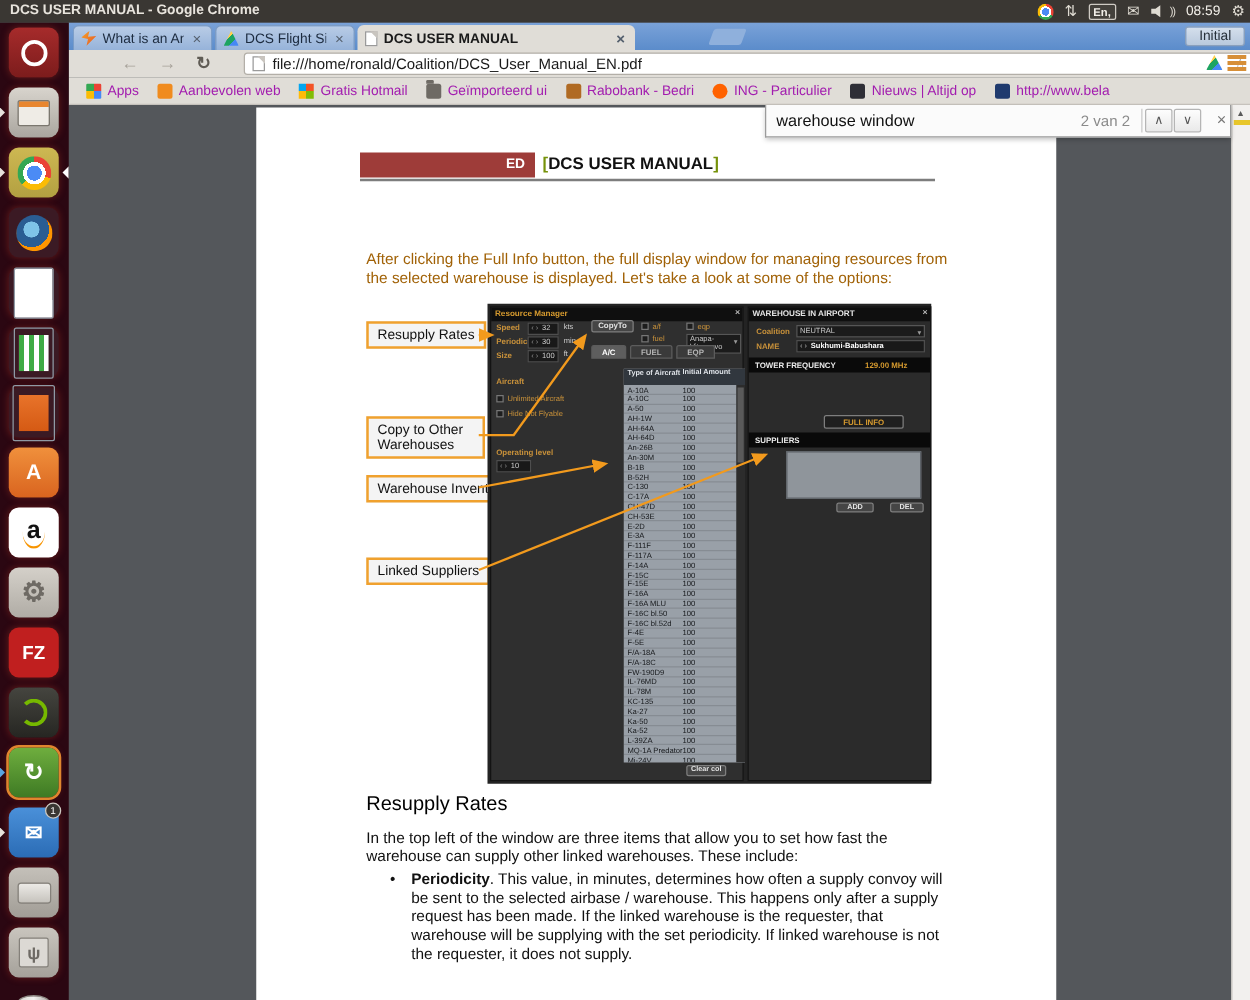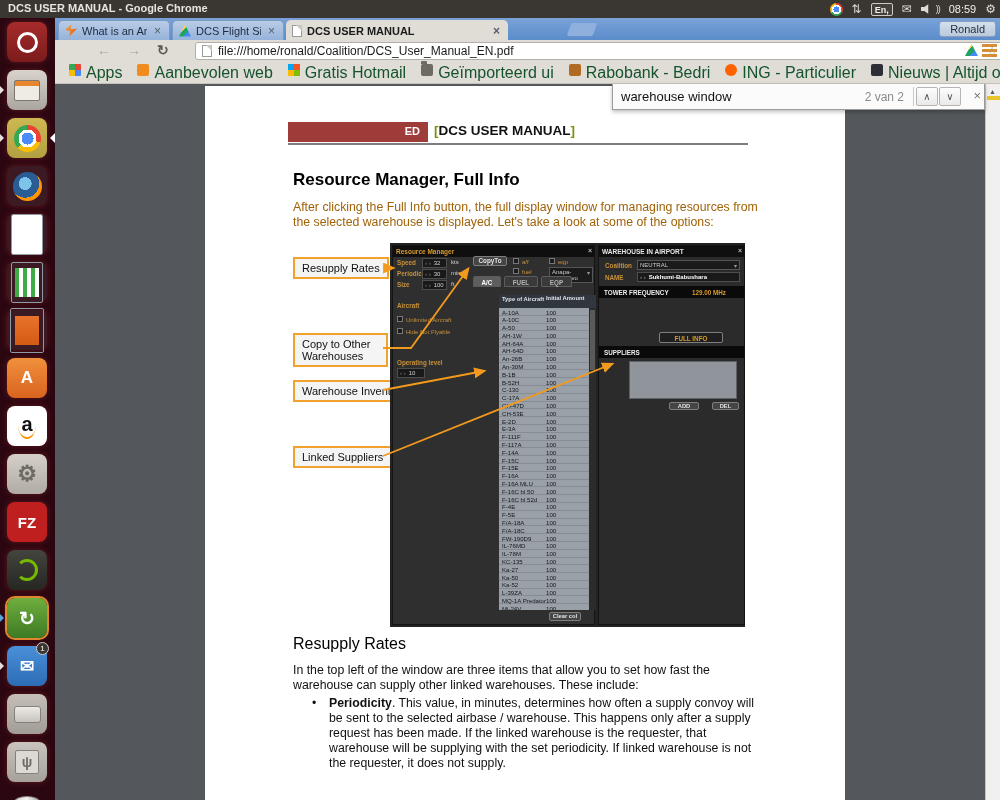--- a/index.html
+++ b/index.html
@@ -89,21 +89,21 @@
   #toolbar { position:absolute; left:55px; top:40px; width:945px; height:22px; background:#e0ddd7; z-index:20; }
   .navbtn { position:absolute; top:2px; font-size:14px; color:#a8a39b; font-weight:bold; }
   #reload-btn { color:#5f5b54; }
   #omnibox { position:absolute; left:140px; top:2px; width:810px; height:18px; background:#fff; border:1px solid #b3afa8; border-radius:3px; display:flex; align-items:center; padding:0 6px; gap:6px; }
   #omnibox .url { font-size:12px; color:#1a1a1a; flex:1; white-space:nowrap; overflow:hidden; }
   .star { margin-left:auto; color:#8f8b84; font-size:13px; }
   #drive-btn { position:absolute; right:22px; top:4px; width:13px; height:12px; background:linear-gradient(135deg,#ffd04b 0 38%,#1da462 38% 66%,#4688f4 66%); clip-path:polygon(50% 0,100% 100%,0 100%); }
   #menu-btn { position:absolute; right:3px; top:4px; width:15px; height:13px; background:repeating-linear-gradient(#d78f37 0 3px,transparent 3px 5px); }
 
   #bookmarksbar { position:absolute; left:55px; top:62px; width:945px; height:22px; background:#e0ddd7; border-bottom:1px solid #c6c2bc; z-index:20; display:flex; align-items:center; gap:15px; padding-left:14px; }
-  .bm { display:flex; align-items:flex-start; gap:5px; font-size:16px; color:#14532d; white-space:nowrap; }
+  .bm { display:flex; align-items:flex-end; gap:5px; font-size:11px; color:#a21caf; white-space:nowrap; }
   .bmicon { width:12px; height:12px; border-radius:2px; flex:0 0 auto; }
   [data-icon="apps-grid-icon"] { background:conic-gradient(#ea4335 0 25%, #4688f4 25% 50%, #fbbc05 50% 75%, #34a853 75%); border-radius:1px; }
   [data-icon="bookmark-star-icon"] { background:#f08b1e; }
   [data-icon="hotmail-icon"] { background:conic-gradient(#f35325 0 25%, #81bc06 25% 50%, #ffba08 50% 75%, #05a6f0 75%); border-radius:0; }
   [data-icon="folder-icon"] { background:#6e6a64; position:relative; }
   [data-icon="folder-icon"]::before { content:""; position:absolute; left:0; top:-3px; width:6px; height:3px; background:#6e6a64; border-radius:1px 1px 0 0; }
   [data-icon="rabobank-icon"] { background:#b06a23; }
   [data-icon="ing-icon"] { background:#ff6200; border-radius:50%; }
   [data-icon="news-icon"] { background:#2e2e36; }
   [data-icon="globe-icon"] { background:#1f3a6e; }
@@ -266,21 +266,21 @@
     <span class="fav" data-icon="google-drive-icon"></span>
     <span class="tab-label">DCS Flight Sim - Goo</span>
     <span class="close">×</span>
   </div>
   <div class="tab active" style="left:231px; width:222px;">
     <span class="pagefav"></span>
     <span class="tab-label">DCS USER MANUAL</span>
     <span class="close">×</span>
   </div>
   <div id="newtab-stub"></div>
-  <div id="user-btn">Ronald</div>
+  <div id="user-btn">Initial</div>
 </div>
 
 <div id="toolbar">
   <span class="navbtn" style="left:42px;">←</span>
   <span class="navbtn" style="left:72px;">→</span>
   <span class="navbtn" id="reload-btn" style="left:102px;">↻</span>
   <div id="omnibox">
     <span class="pagefav"></span>
     <span class="url">file:///home/ronald/Coalition/DCS_User_Manual_EN.pdf</span>
     <span class="star">☆</span>
@@ -330,21 +330,20 @@
       <span class="bmicon" data-icon="globe-icon"></span>
       <span class="bmlabel">http://www.bela</span>
     </div>
   </div>
 
 <div id="content">
   <div id="page">
     <div id="pdf-redbar">ED</div>
     <div id="pdf-brand"><span class="bracket">[</span><span>DCS USER MANUAL</span><span class="bracket">]</span></div>
     <div id="pdf-rule"></div>
-    <div id="pdf-h1">Resource Manager, Full Info</div>
     <div id="pdf-intro">After clicking the Full Info button, the full display window for managing resources from the selected warehouse is displayed. Let's take a look at some of the options:</div>
 
     <div class="callout" style="top:171px;">Resupply Rates</div>
     <div class="callout" style="top:247px; width:95px;">Copy to Other Warehouses</div>
     <div class="callout" style="top:294px;">Warehouse Inventory</div>
     <div class="callout" style="top:360px;">Linked Suppliers</div>
 
     <div id="shot">
 
       <div class="win" style="left:2px; top:2px; width:203px; height:380px;">

